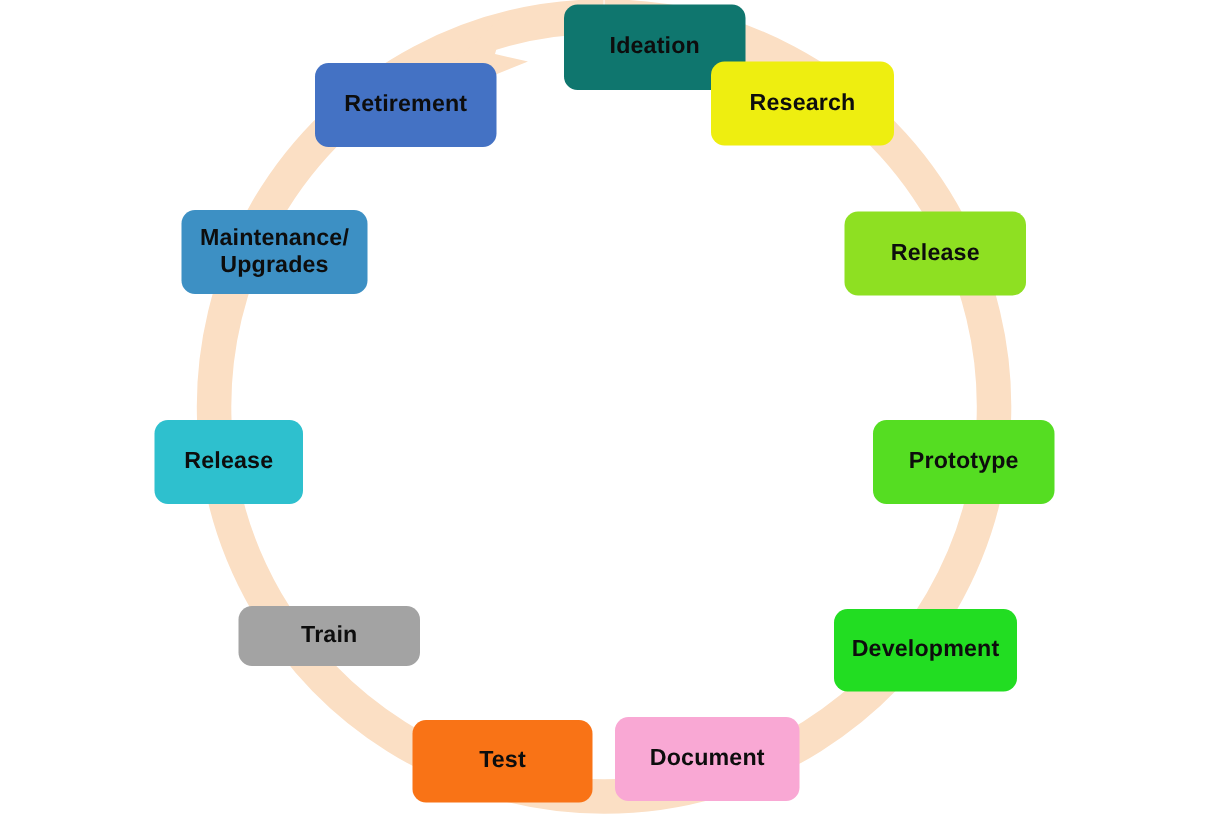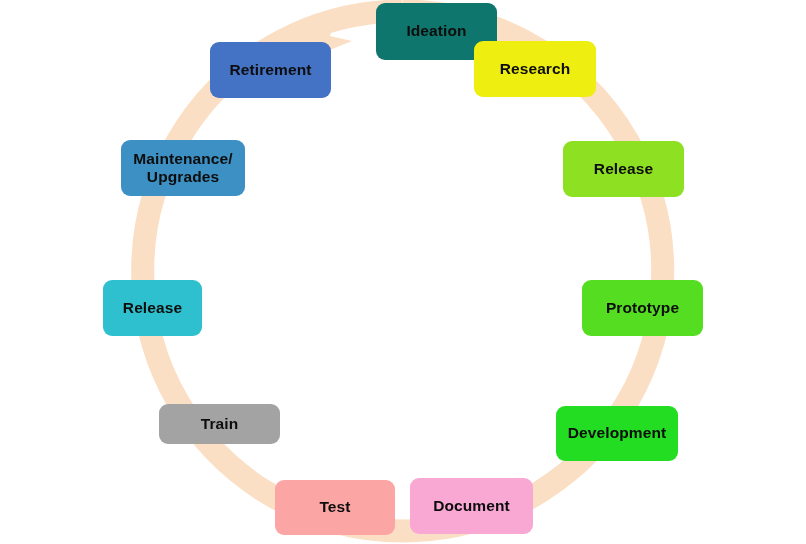--- a/index.html
+++ b/index.html
@@ -78,21 +78,21 @@
       </div>
       <div class="stage" style="left: 582px; top: 280px; width: 121px; height: 56px; background: rgb(85, 221, 34);">
         <span class="stage-label">Prototype</span>
       </div>
       <div class="stage" style="left: 525px; top: 406px; width: 122px; height: 55px; background: rgb(34, 221, 34); margin-left: 31px;">
         <span class="stage-label">Development</span>
       </div>
       <div class="stage" style="left: 410px; top: 478px; width: 123px; height: 56px; background: #f9a8d4;">
         <span class="stage-label">Document</span>
       </div>
-      <div class="stage" style="left: 275px; top: 480px; width: 120px; height: 55px; background: #fca5a5;">
+      <div class="stage" style="left: 275px; top: 480px; width: 120px; height: 55px; background: #f97316;">
         <span class="stage-label">Test</span>
       </div>
       <div class="stage" style="left: 159px; top: 404px; width: 121px; height: 40px; background: #a3a3a3;">
         <span class="stage-label">Train</span>
       </div>
       <div class="stage" style="left: 103px; top: 280px; width: 99px; height: 56px; background: rgb(46, 192, 206);">
         <span class="stage-label">Release</span>
       </div>
       <div class="stage" style="left: 121px; top: 140px; width: 124px; height: 56px; background: rgb(61, 144, 196);">
         <span class="stage-label">Maintenance/

